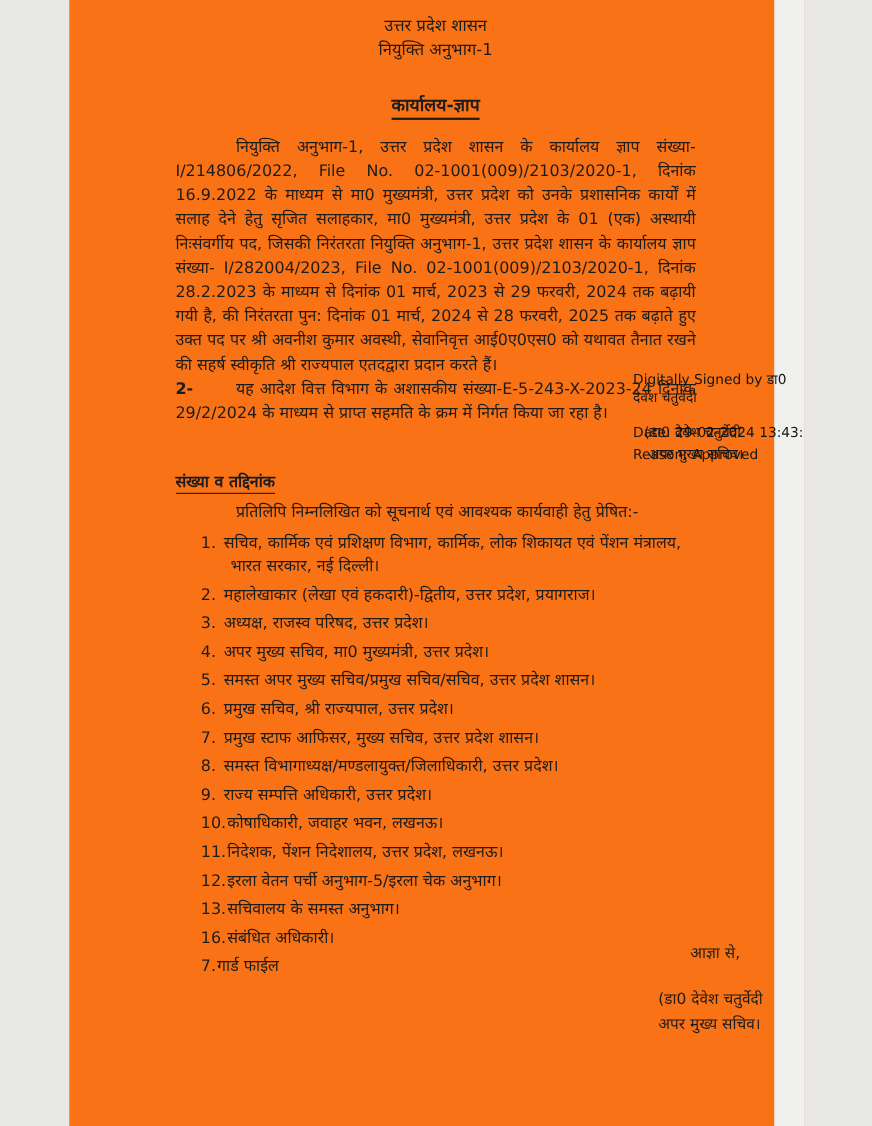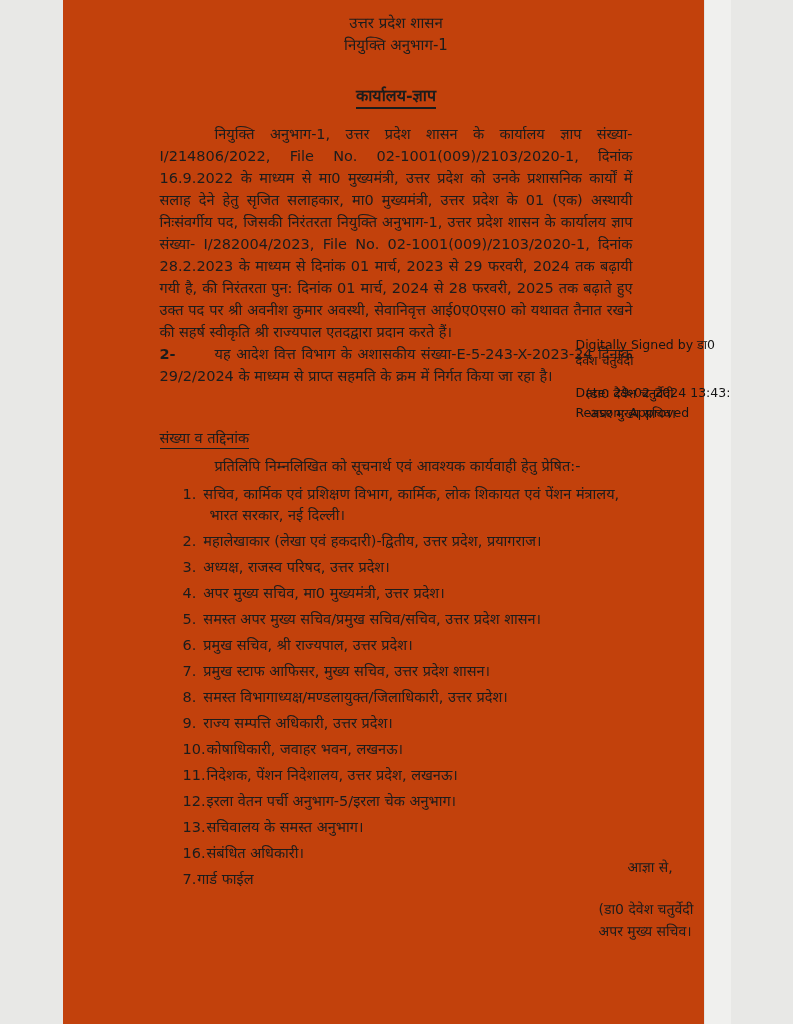--- a/index.html
+++ b/index.html
@@ -1,20 +1,20 @@
 <!DOCTYPE html>
 <html><head>
 <meta charset="utf-8">
 <style>
   html,body{margin:0;padding:0;background:#e8e8e6;}
   .page{
     position:relative;
     width:668px;height:1024px;
     margin:0 auto;
-    background:#c2410c;
+    background:#f97316;
     overflow:hidden;
     font-family:"DejaVu Sans","Liberation Sans",sans-serif;
     color:#1c1c1c;
     box-sizing:border-box;
   }
   .scan-edge{
     position:absolute;top:0;right:0;width:26px;height:1024px;
     background:#f0f0ee;border-left:1px solid #e4e4e2;
   }
   .content{
@@ -41,21 +41,21 @@
   }
   .dsig .ovl-wrap{ position:relative; height:42px; margin-top:16px; }
   .dsig .en{ position:absolute; left:0; white-space:nowrap; }
   .dsig .hi{ position:absolute; white-space:nowrap; font-size:13px; }
   .dsig .en.l1{ top:0; }
   .dsig .hi.l1{ top:1px; left:10px; }
   .dsig .en.l2{ top:20px; }
   .dsig .hi.l2{ top:21px; left:14px; }
   .sec-head{ margin-top:40px; }
   .sec-head span{
-    display:inline-block; font-weight:normal; font-size:14.5px;
+    display:inline-block; font-weight:bold; font-size:14.5px;
     border-bottom:1.5px solid #1c1c1c; padding-bottom:1px;
   }
   .copy-line{ margin-top:6px; font-size:14.5px; text-indent:55px; line-height:22px; }
   ol.dist{
     list-style:none; margin:7px 0 0 0; padding:0 0 0 23px;
     font-size:14.5px;
   }
   ol.dist li{
     padding-left:27px; text-indent:-27px;
     line-height:21px; margin-bottom:5px;

